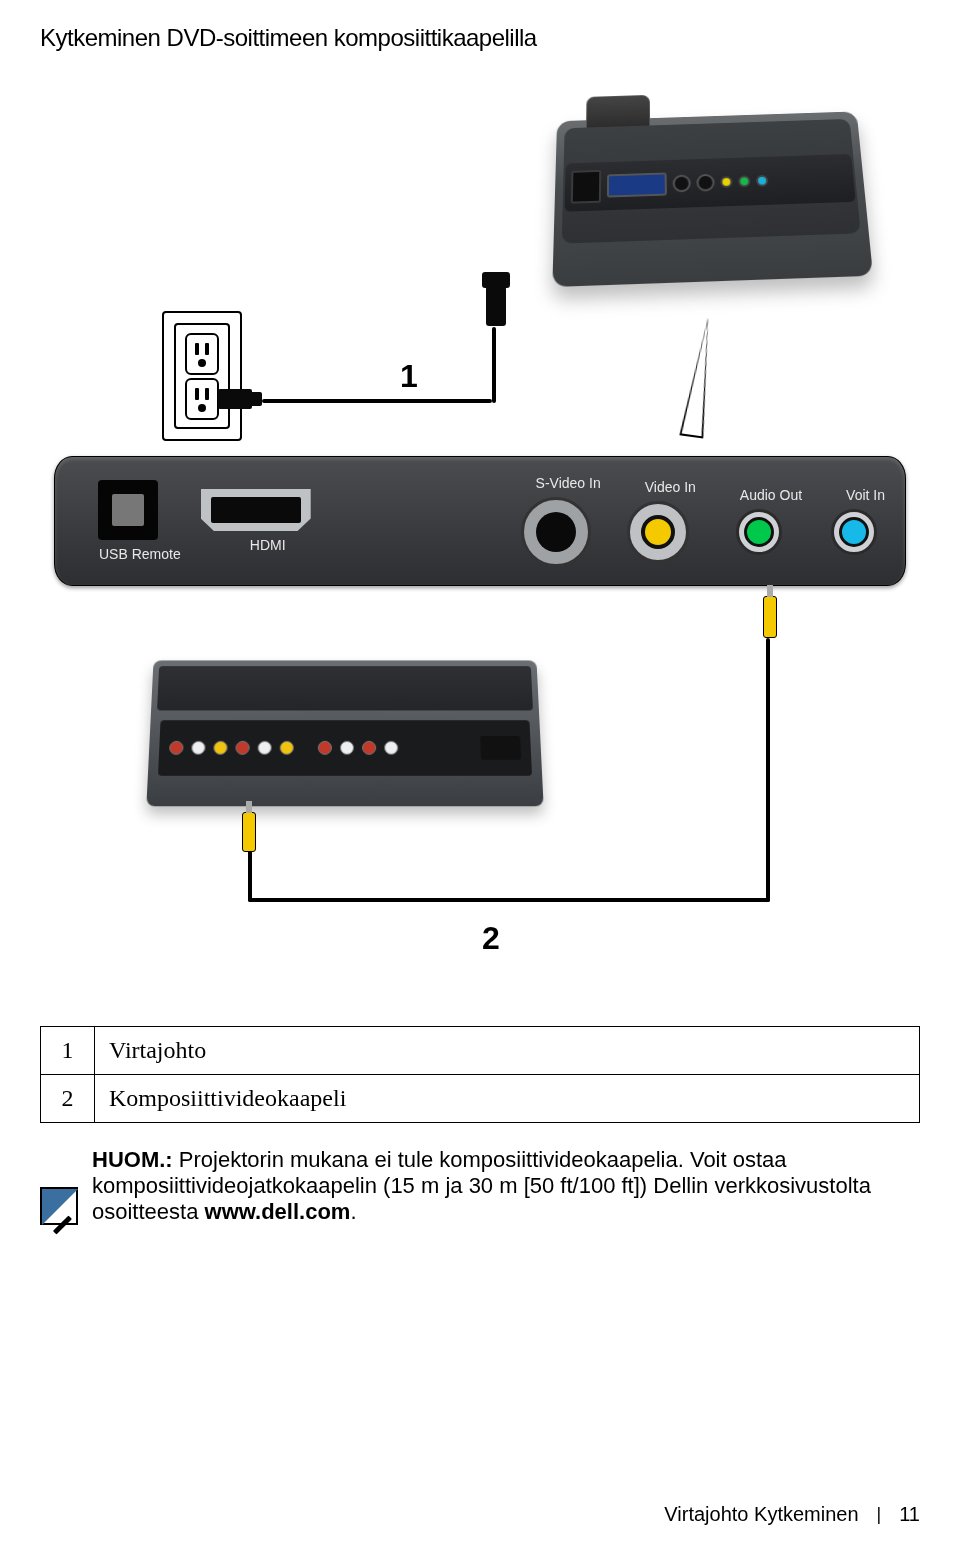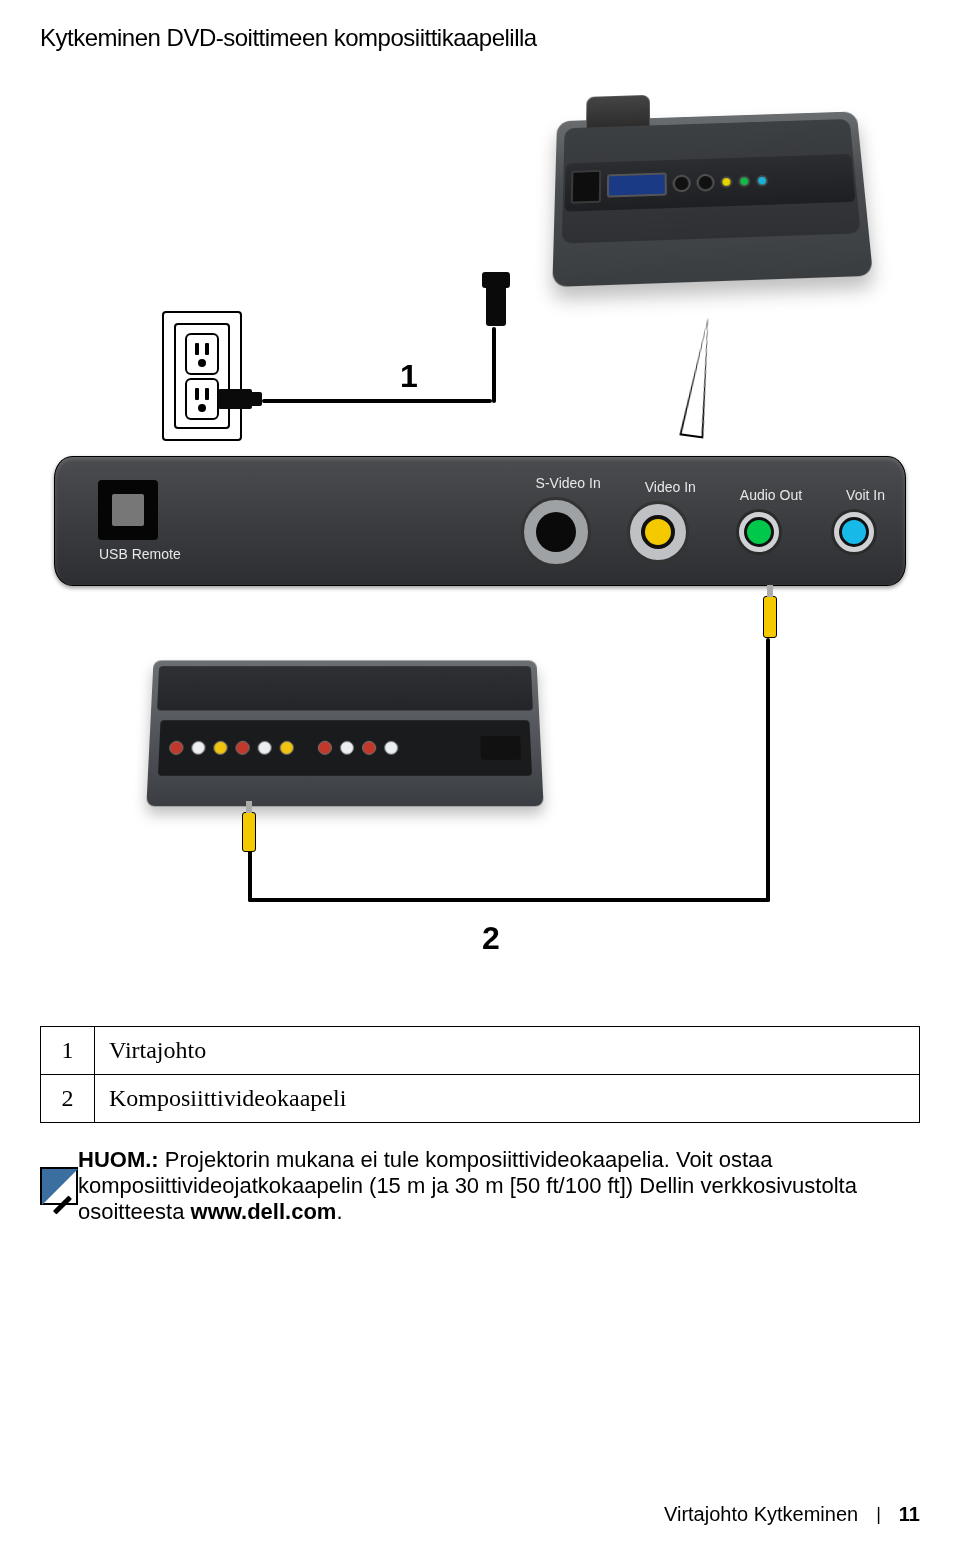--- a/index.html
+++ b/index.html
@@ -313,22 +313,23 @@
     font-size: 24px;
     font-family: Georgia, "Times New Roman", serif;
   }
   .legend-table td.num {
     width: 54px;
     text-align: center;
   }
 
   .note {
     display:flex;
+    gap:14px;
     margin-top:24px;
-    align-items:center;
+    align-items:flex-end;
     font-size:22px;
   }
   .note-icon{
     flex:0 0 38px;
     width:38px;height:38px;
     border:2px solid #000;
     background:#fff;
     position:relative;
   }
   .note-icon::before{
@@ -354,21 +355,21 @@
   .footer {
     position:absolute;
     bottom:28px;
     right:40px;
     font-size:20px;
     display:flex;
     align-items:center;
     gap:18px;
   }
   .footer .sep{color:#000;font-size:18px;}
-  .footer .pagenum{font-weight:bold;}
+  .footer .pagenum{font-weight:normal;}
 </style>
 </head>
 <body>
 
 <div class="title">Kytkeminen DVD-soittimeen komposiittikaapelilla</div>
 
 <div class="diagram-block">
 
   <div class="projector">
     <div class="projector-body">
@@ -404,20 +405,24 @@
     <div class="curve1"></div>
     <div class="up1"></div>
   </div>
   <div class="iec"></div>
   <div class="callout1">1</div>
 
   <div class="conn-panel">
     <div class="port-wrap">
       <div class="usbb"></div>
       <div class="port-label">USB Remote</div>
+    </div>
+    <div class="port-wrap">
+      <div class="hdmi"></div>
+      <div class="port-label">HDMI</div>
     </div>
     <div class="spc"></div>
     <div class="port-wrap">
       <div class="port-label">S-Video In</div>
       <div class="svideo"></div>
     </div>
     <div class="port-wrap">
       <div class="port-label">Video In</div>
       <div class="rca">
           <div class="rca-inner"></div>

